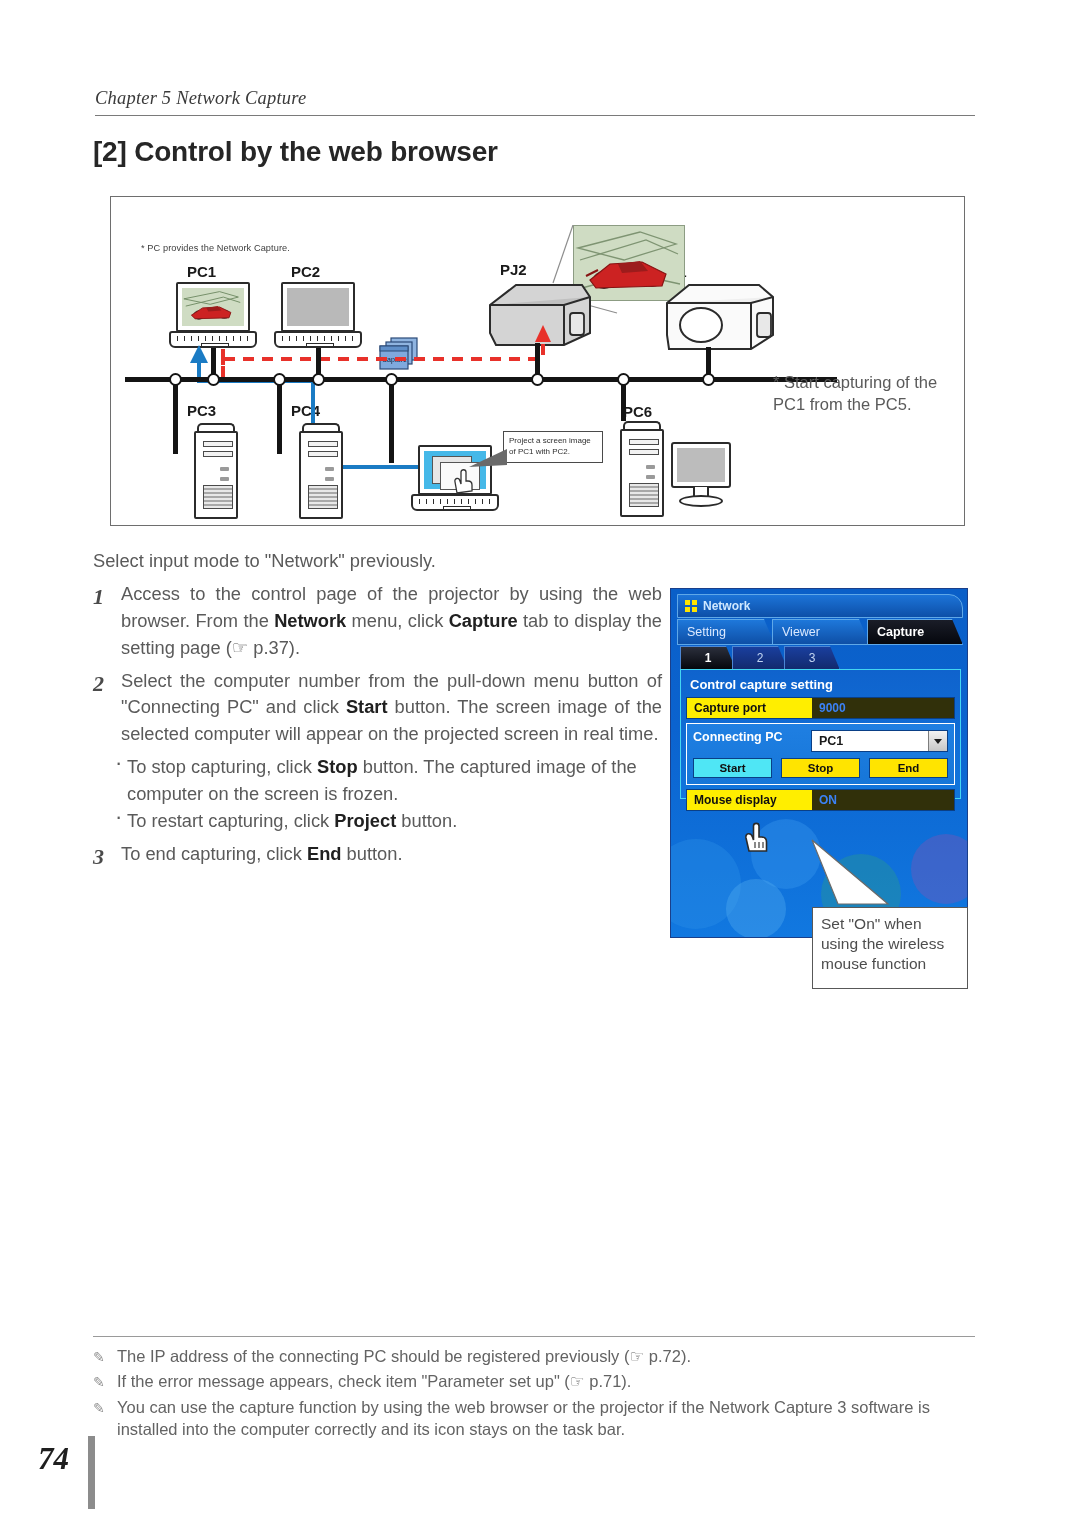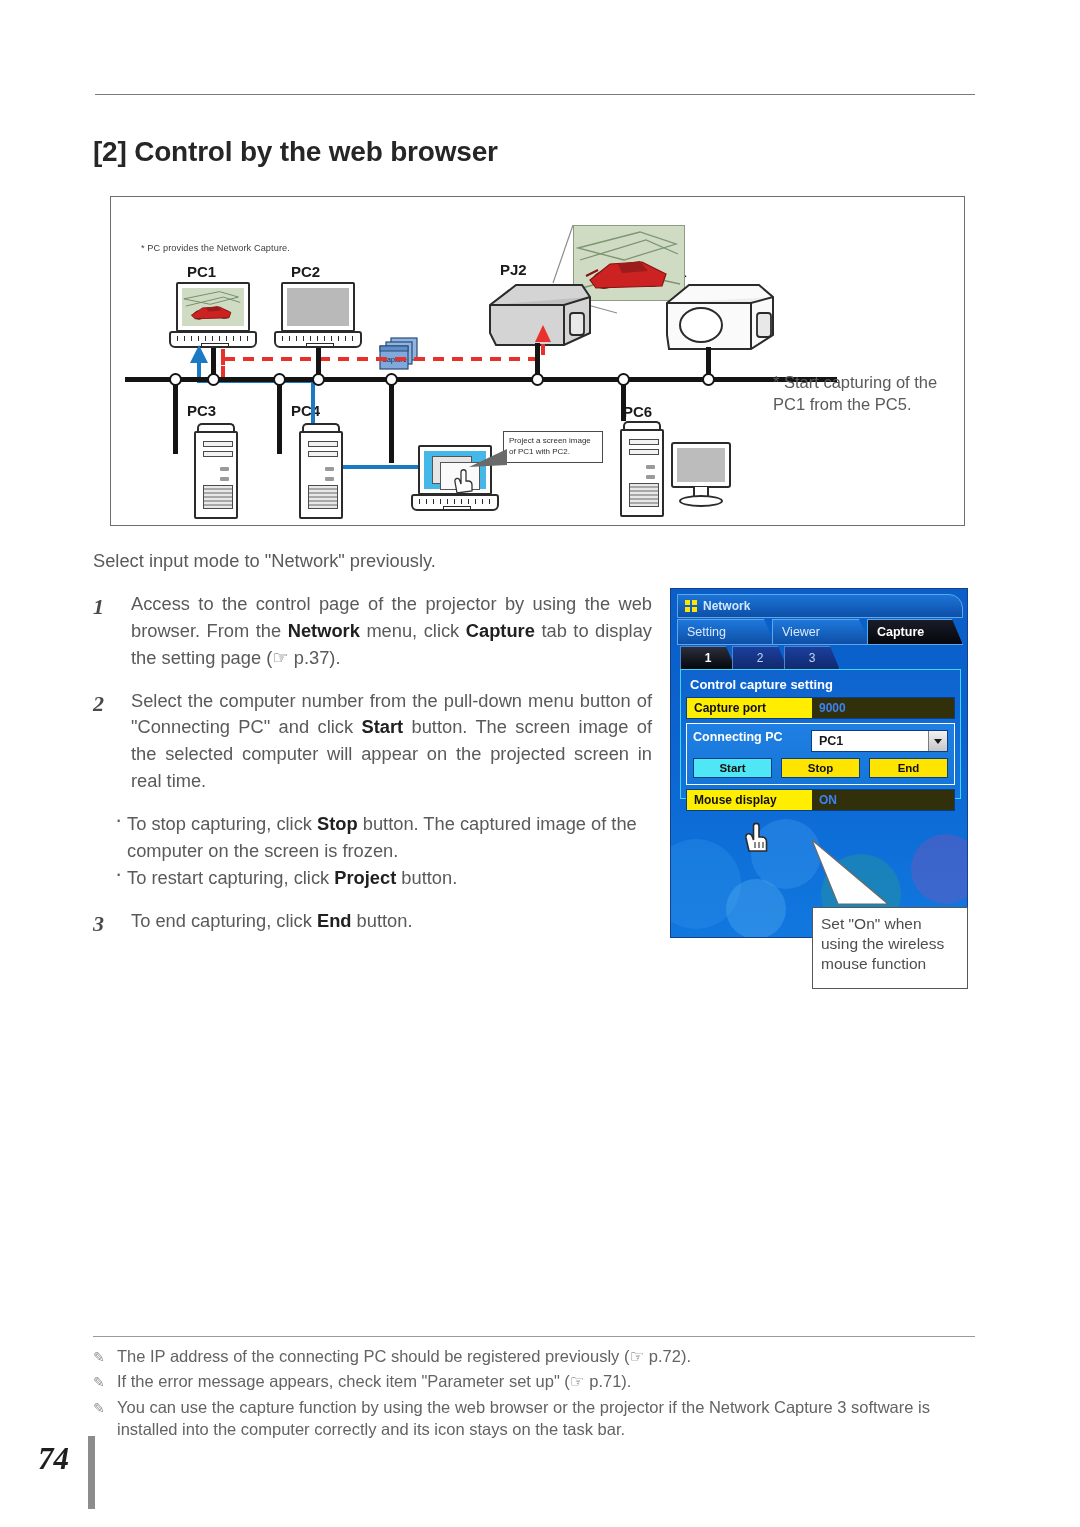--- a/index.html
+++ b/index.html
@@ -196,21 +196,21 @@
   .lead { margin: 0 0 2px 0; }
   .step { position: relative; padding-left: 22px; margin: 0; }
   .step-num {
     position: absolute; left: 0; top: 0;
     font-family: "Liberation Serif", serif;
     font-style: italic;
     font-weight: bold;
     font-size: 22px;
     color: #4a4a4a;
   }
-  .step p { margin: 16px; }
+  .step p { margin: 6px; }
   .just { text-align: justify; text-align-last: left; }
   .bullets { margin: 0; padding-left: 22px; }
   .bullet { position: relative; padding-left: 12px; margin: 0; }
   .bullet:before {
     content: "·";
     position: absolute; left: 0; top: -2px;
     font-size: 22px; line-height: 1;
   }
   b { color: #202020; font-weight: bold; }
 
@@ -389,20 +389,21 @@
     position: absolute;
     left: 88px; top: 1436px;
     width: 7px; height: 73px;
     background: #8c8c8c;
   }
 </style>
 </head>
 <body>
 
 <div class="chapter-head">
+  <div class="chapter-title">Chapter 5 Network Capture</div>
   <div class="chapter-rule"></div>
 </div>
 
 <div class="page-title">[2] Control by the web browser</div>
 
 <div class="diagram">
 
   <div class="dgm-note" style="left:30px; top:46px;">* PC provides the Network Capture.</div>
 
   <div class="dev-label" style="left:76px; top:66px;">PC1</div>

